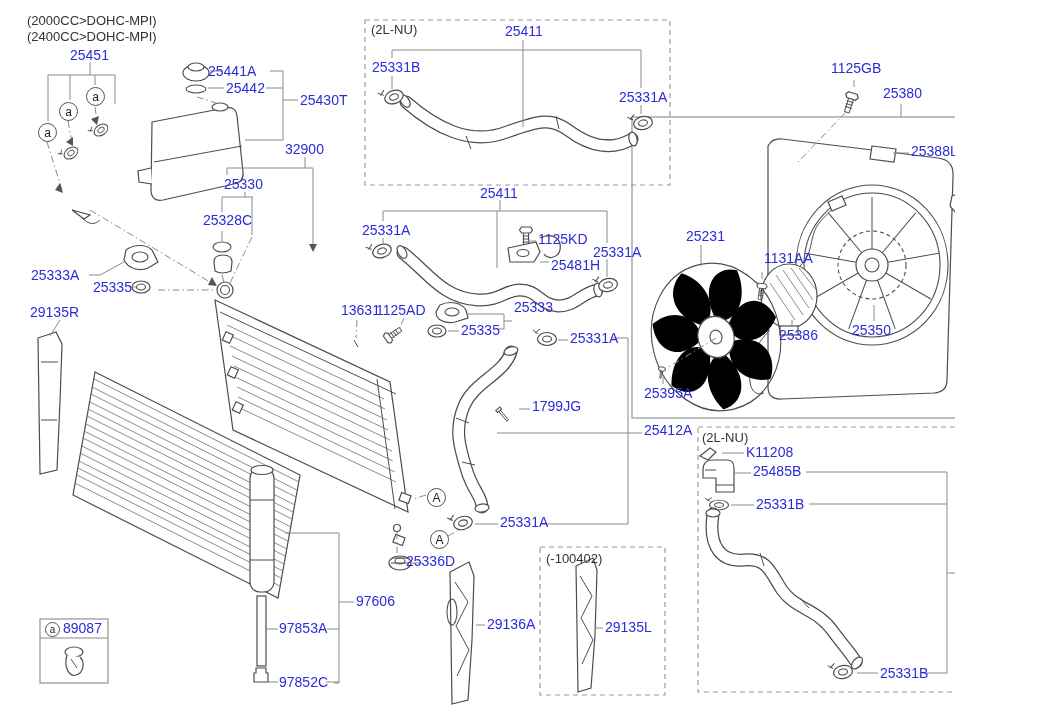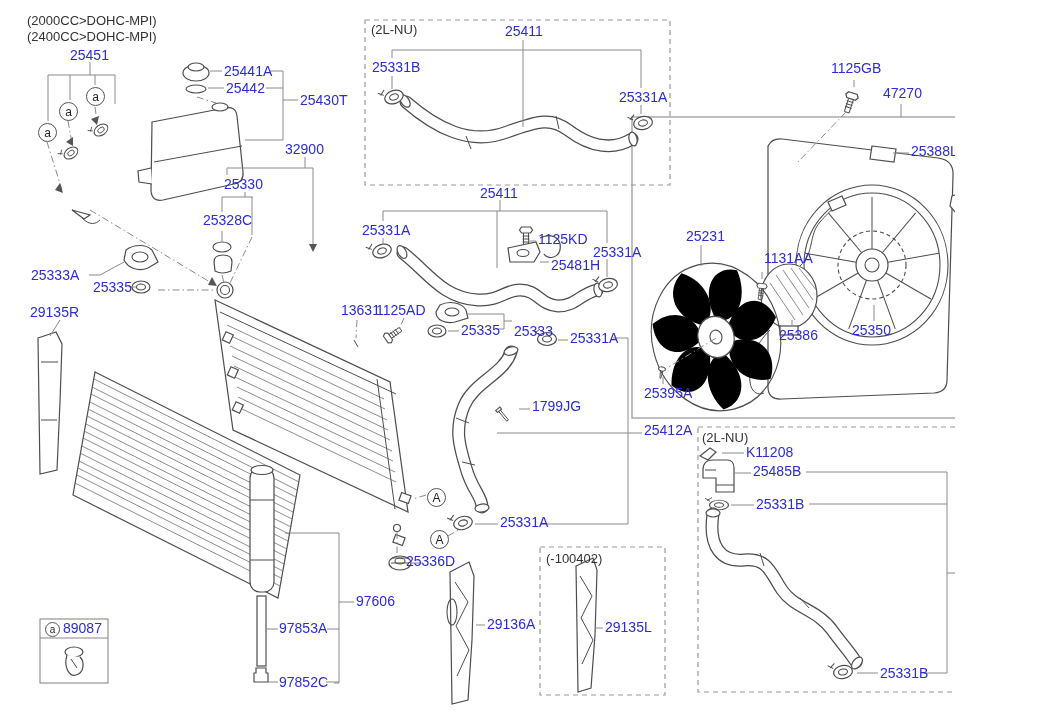--- a/index.html
+++ b/index.html
@@ -284,21 +284,21 @@
   </g>
 </svg>
 
 <span class="note" style="left:27px;top:13px">(2000CC&gt;DOHC-MPI)</span>
 <span class="note" style="left:27px;top:29px">(2400CC&gt;DOHC-MPI)</span>
 <span class="note" style="left:371px;top:22px">(2L-NU)</span>
 <span class="note" style="left:702px;top:430px">(2L-NU)</span>
 <span class="note" style="left:546px;top:551px">(-100402)</span>
 
 <span class="pl" style="left:70px;top:48px">25451</span>
-<span class="pl" style="left:224px;top:64px">25441A</span>
+<span class="pl" style="left:208px;top:64px">25441A</span>
 <span class="pl" style="left:226px;top:81px">25442</span>
 <span class="pl" style="left:300px;top:93px">25430T</span>
 <span class="pl" style="left:285px;top:142px">32900</span>
 <span class="pl" style="left:224px;top:177px">25330</span>
 <span class="pl" style="left:203px;top:213px">25328C</span>
 <span class="pl" style="left:31px;top:268px">25333A</span>
 <span class="pl" style="left:93px;top:280px">25335</span>
 <span class="pl" style="left:30px;top:305px">29135R</span>
 
 <span class="pl" style="left:505px;top:24px">25411</span>
@@ -306,25 +306,25 @@
 <span class="pl" style="left:619px;top:90px">25331A</span>
 
 <span class="pl" style="left:480px;top:186px">25411</span>
 <span class="pl" style="left:362px;top:223px">25331A</span>
 <span class="pl" style="left:538px;top:232px">1125KD</span>
 <span class="pl" style="left:551px;top:258px">25481H</span>
 <span class="pl" style="left:593px;top:245px">25331A</span>
 <span class="pl" style="left:341px;top:303px">13631</span>
 <span class="pl" style="left:376px;top:303px">1125AD</span>
 <span class="pl" style="left:461px;top:323px">25335</span>
-<span class="pl" style="left:514px;top:324px">25333</span>
+<span class="pl" style="left:514px;top:300px">25333</span>
 <span class="pl" style="left:570px;top:331px">25331A</span>
 
 <span class="pl" style="left:831px;top:61px">1125GB</span>
-<span class="pl" style="left:883px;top:86px">47270</span>
+<span class="pl" style="left:883px;top:86px">25380</span>
 <span class="pl" style="left:911px;top:144px">25388L</span>
 <span class="pl" style="left:959px;top:215px">25385B</span>
 <span class="pl" style="left:686px;top:229px">25231</span>
 <span class="pl" style="left:764px;top:251px">1131AA</span>
 <span class="pl" style="left:779px;top:328px">25386</span>
 <span class="pl" style="left:852px;top:323px">25350</span>
 <span class="pl" style="left:644px;top:386px">25395A</span>
 
 <span class="pl" style="left:532px;top:399px">1799JG</span>
 <span class="pl" style="left:644px;top:423px">25412A</span>

